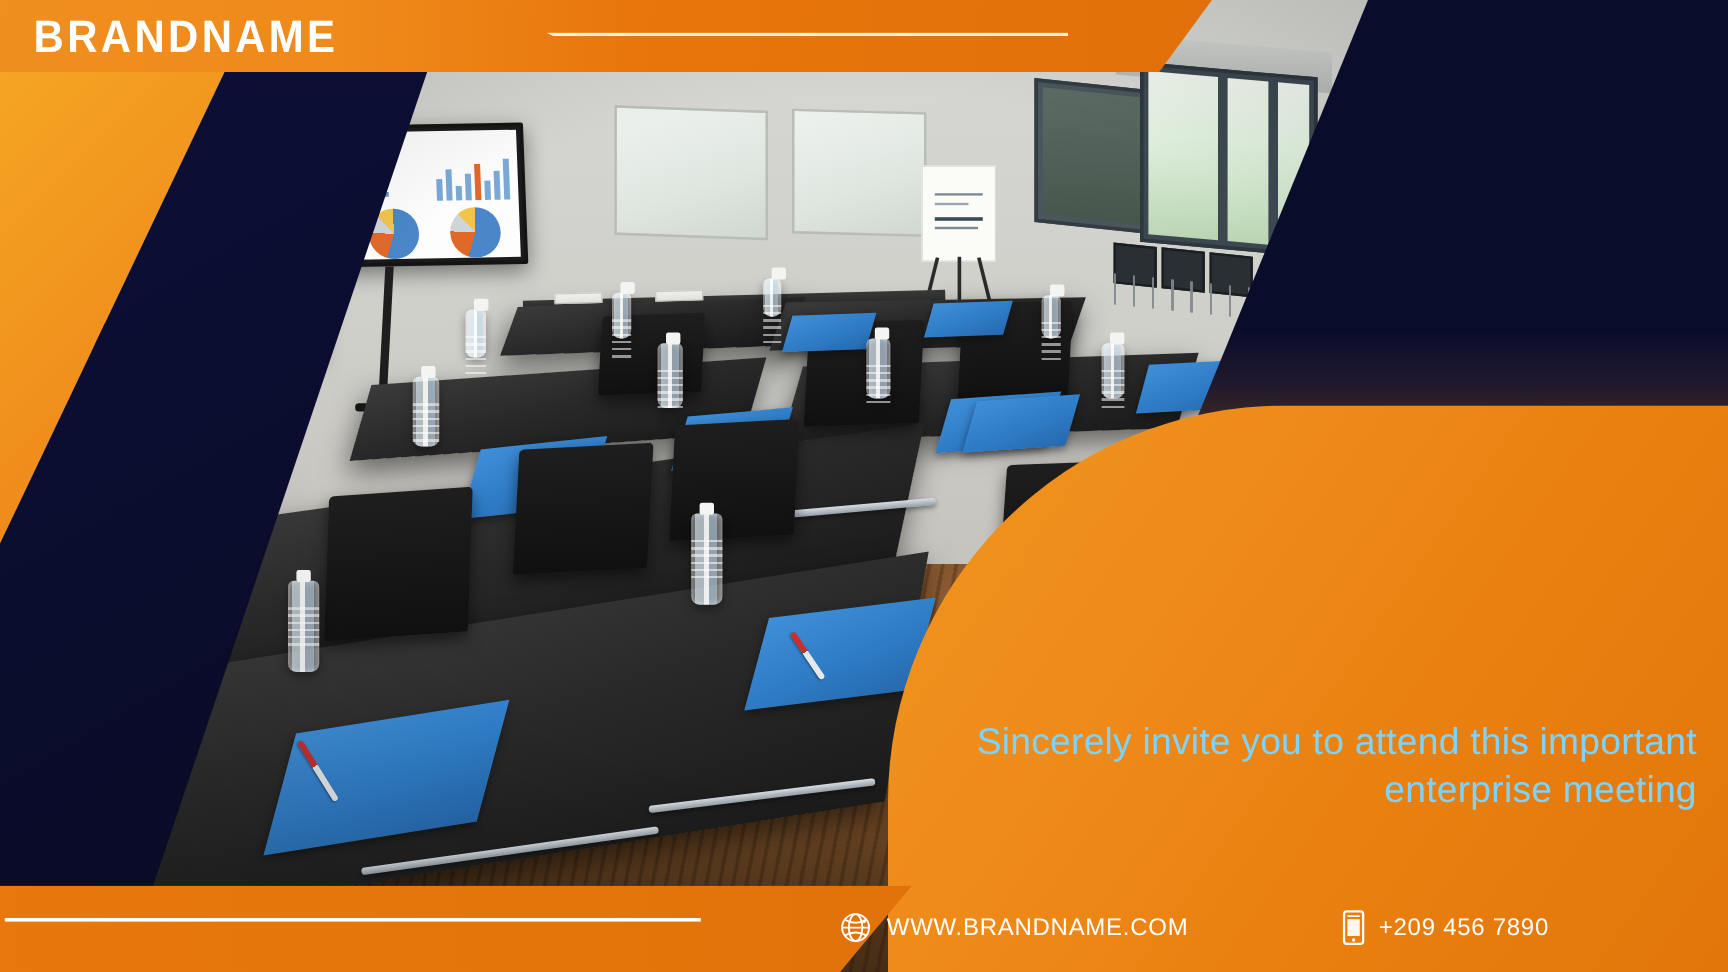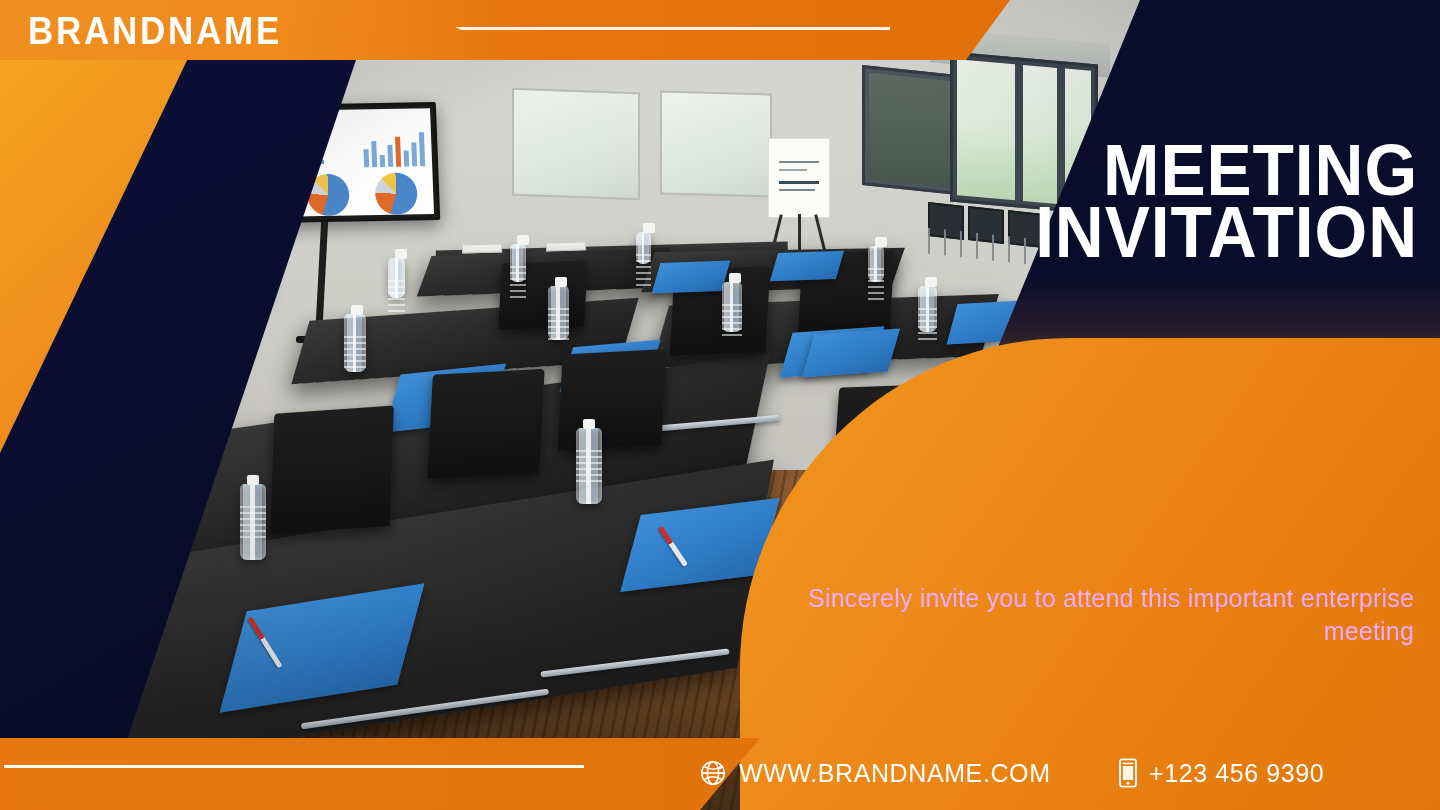--- a/index.html
+++ b/index.html
@@ -261,30 +261,30 @@
   .headline{
     position:absolute; right:24px; top:450px; width:600px;
     text-align:right; color:#fff; line-height:1.08;
     font-family:"Liberation Sans Narrow","Liberation Sans",sans-serif;
     font-weight:700; font-size:37px; letter-spacing:2.2px;
     text-shadow:0 1px 2px rgba(0,0,0,.10);
   }
   .headline span{ display:block; transform:scaleX(.95); transform-origin:right center; }
 
   .subtext{
-    position:absolute; right:26px; top:582px; width:620px;
-    text-align:right; color:#f0abfc; font-size:25px; line-height:1.3;
+    position:absolute; right:26px; top:598px; width:620px;
+    text-align:right; color:#7dd3fc; font-size:31px; line-height:1.3;
     font-family:"Liberation Sans Narrow","Liberation Sans",sans-serif;
     font-weight:400; letter-spacing:.2px;
   }
 
   
   .contacts{ position:absolute; left:690px; bottom:14px; width:740px; height:46px; }
   .contact{ position:absolute; display:flex; align-items:center; gap:11px; color:#fff; }
-  .contact .txt{ font-size:25px; letter-spacing:.6px;
+  .contact .txt{ font-size:20px; letter-spacing:.6px;
     font-family:"Liberation Sans Narrow","Liberation Sans",sans-serif; }
   .c-web{ left:8px; top:8px; }
   .c-phone{ left:428px; top:8px; }
   .ico{ width:30px; height:30px; display:block; }
   .ico.phone{ width:20px; height:30px; }
 </style>
 </head>
 <body>
 
 <div class="poster">
@@ -465,24 +465,20 @@
 
   <div class="topbar">
     <div class="topbar-line"></div>
   </div>
   <div class="brand">BRANDNAME</div>
 
   <div class="footbar">
     <div class="footbar-line"></div>
   </div>
 
-  <div class="title">
-    <span class="l1">MEETING</span>
-    <span class="l2">INVITATION</span>
-  </div>
 
 
   <div class="subtext">Sincerely invite you to attend this important enterprise meeting</div>
 
   <div class="contacts">
     <div class="contact c-web">
       <span class="ico">
         <svg viewBox="0 0 32 32" width="30" height="30" fill="none" stroke="#fff" stroke-width="1.7">
           <circle cx="16" cy="16" r="12"></circle>
           <ellipse cx="16" cy="16" rx="6" ry="12"></ellipse>
@@ -497,17 +493,17 @@
 
     <div class="contact c-phone">
       <span class="ico phone">
         <svg viewBox="0 0 20 32" width="20" height="30">
           <rect x="1.5" y="1.5" width="17" height="29" rx="2.5" fill="none" stroke="#fff" stroke-width="2"></rect>
           <rect x="4.5" y="5" width="11" height="1.6" fill="#fff"></rect>
           <rect x="4.5" y="8.5" width="11" height="15" fill="#fff" opacity="0.92"></rect>
           <circle cx="10" cy="27" r="1.5" fill="#fff"></circle>
         </svg>
       </span>
-      <span class="txt">+123 456 9390</span>
+      <span class="txt">+209 456 7890</span>
     </div>
   </div>
 
 </div>
 
 </body></html>

